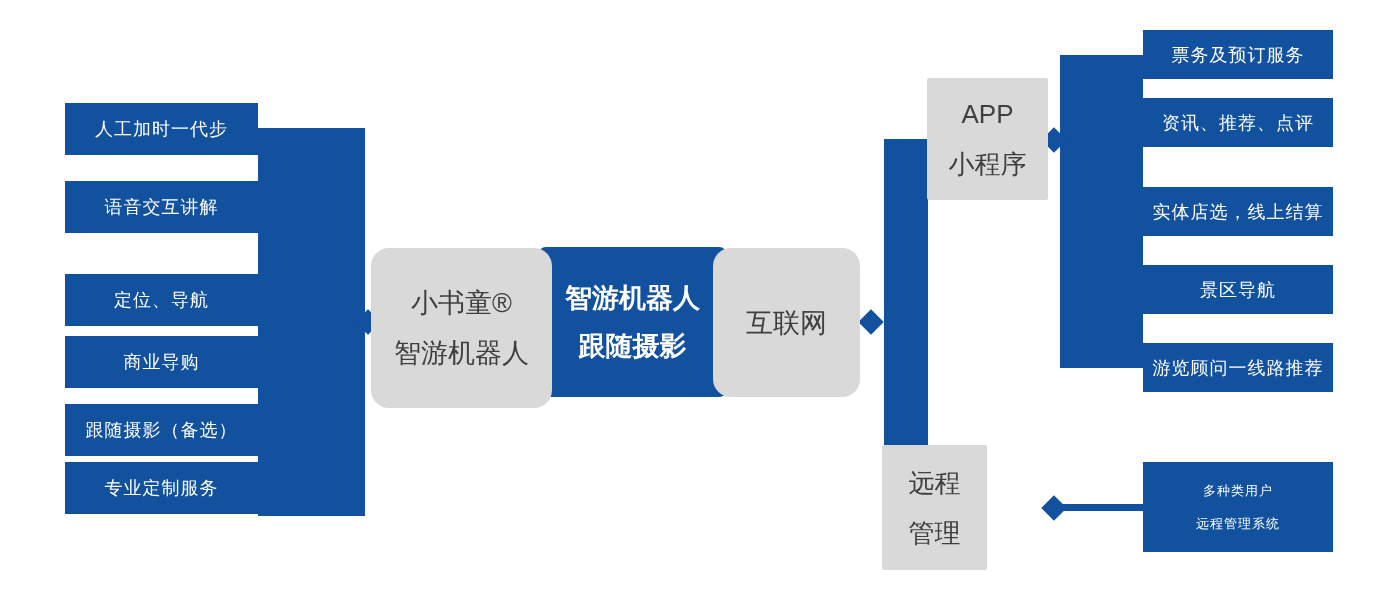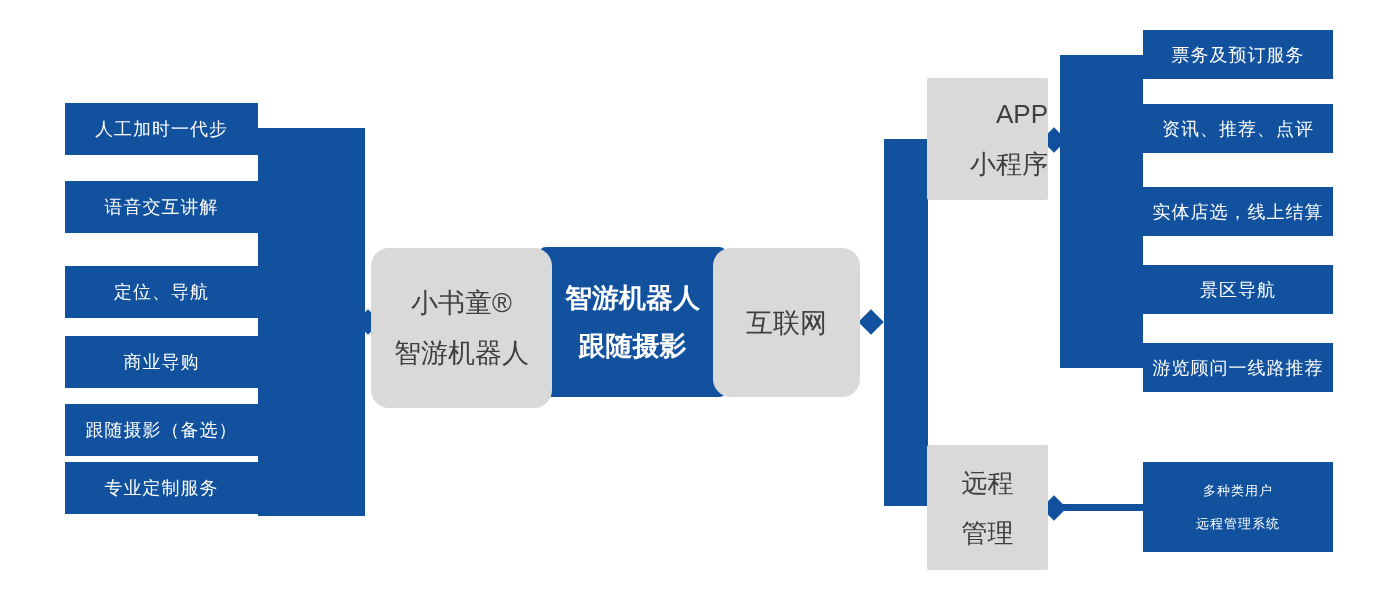--- a/index.html
+++ b/index.html
@@ -56,21 +56,21 @@
 
   .hline{position:absolute;background:var(--blue);z-index:1;}
 </style>
 </head>
 <body>
 
 <div class="canvas">
 
   <div class="feat feat-left" style="top:103px;">人工加时一代步</div>
   <div class="feat feat-left" style="top:181px;">语音交互讲解</div>
-  <div class="feat feat-left" style="top:266px;">定位、导航</div>
+  <div class="feat feat-left" style="top:274px;">定位、导航</div>
   <div class="feat feat-left" style="top:336px;">商业导购</div>
   <div class="feat feat-left" style="top:404px;">跟随摄影（备选）</div>
   <div class="feat feat-left" style="top:462px;">专业定制服务</div>
 
   <div class="bar" style="left:258px;top:128px;width:107px;height:388px;"></div>
 
   <div class="diamond" style="left:359px;top:313px;"></div>
 
   <div class="center-title fs27" style="left:538px;top:247px;width:189px;height:150px;">
     <span class="ln">智游机器人</span>
@@ -83,36 +83,36 @@
   </div>
 
   <div class="gbox gbox-round fs27" style="left:713px;top:248px;width:147px;height:149px;">
     <span class="ln">互联网</span>
   </div>
 
   <div class="diamond" style="left:862px;top:313px;"></div>
 
   <div class="bar" style="left:884px;top:139px;width:44px;height:367px;"></div>
 
-  <div class="gbox gbox-square fs26" style="left:927px;top:78px;width:121px;height:122px;align-items:flex-end;">
+  <div class="gbox gbox-square fs26" style="left:927px;top:78px;width:121px;height:122px;">
     <span class="ln">APP</span>
     <span class="ln">小程序</span>
   </div>
 
   <div class="diamond" style="left:1045px;top:131px;"></div>
 
   <div class="bar" style="left:1060px;top:55px;width:83px;height:313px;"></div>
 
   <div class="feat feat-right" style="top:30px;">票务及预订服务</div>
-  <div class="feat feat-right" style="top:104px;">资讯、推荐、点评</div>
+  <div class="feat feat-right" style="top:98px;">资讯、推荐、点评</div>
   <div class="feat feat-right" style="top:187px;">实体店选，线上结算</div>
   <div class="feat feat-right" style="top:265px;">景区导航</div>
   <div class="feat feat-right" style="top:343px;">游览顾问一线路推荐</div>
 
-  <div class="gbox gbox-square fs26" style="left:927px;top:445px;width:121px;height:125px;">
+  <div class="gbox gbox-square fs26" style="left:882px;top:445px;width:105px;height:125px;">
     <span class="ln">远程</span>
     <span class="ln">管理</span>
   </div>
 
   <div class="diamond" style="left:1045px;top:499px;"></div>
   <div class="hline" style="left:1054px;top:504px;width:89px;height:7px;"></div>
 
   <div class="feat-multi" style="left:1143px;top:462px;width:190px;height:90px;">
     <span class="ln">多种类用户</span>
     <span class="ln">远程管理系统</span>

